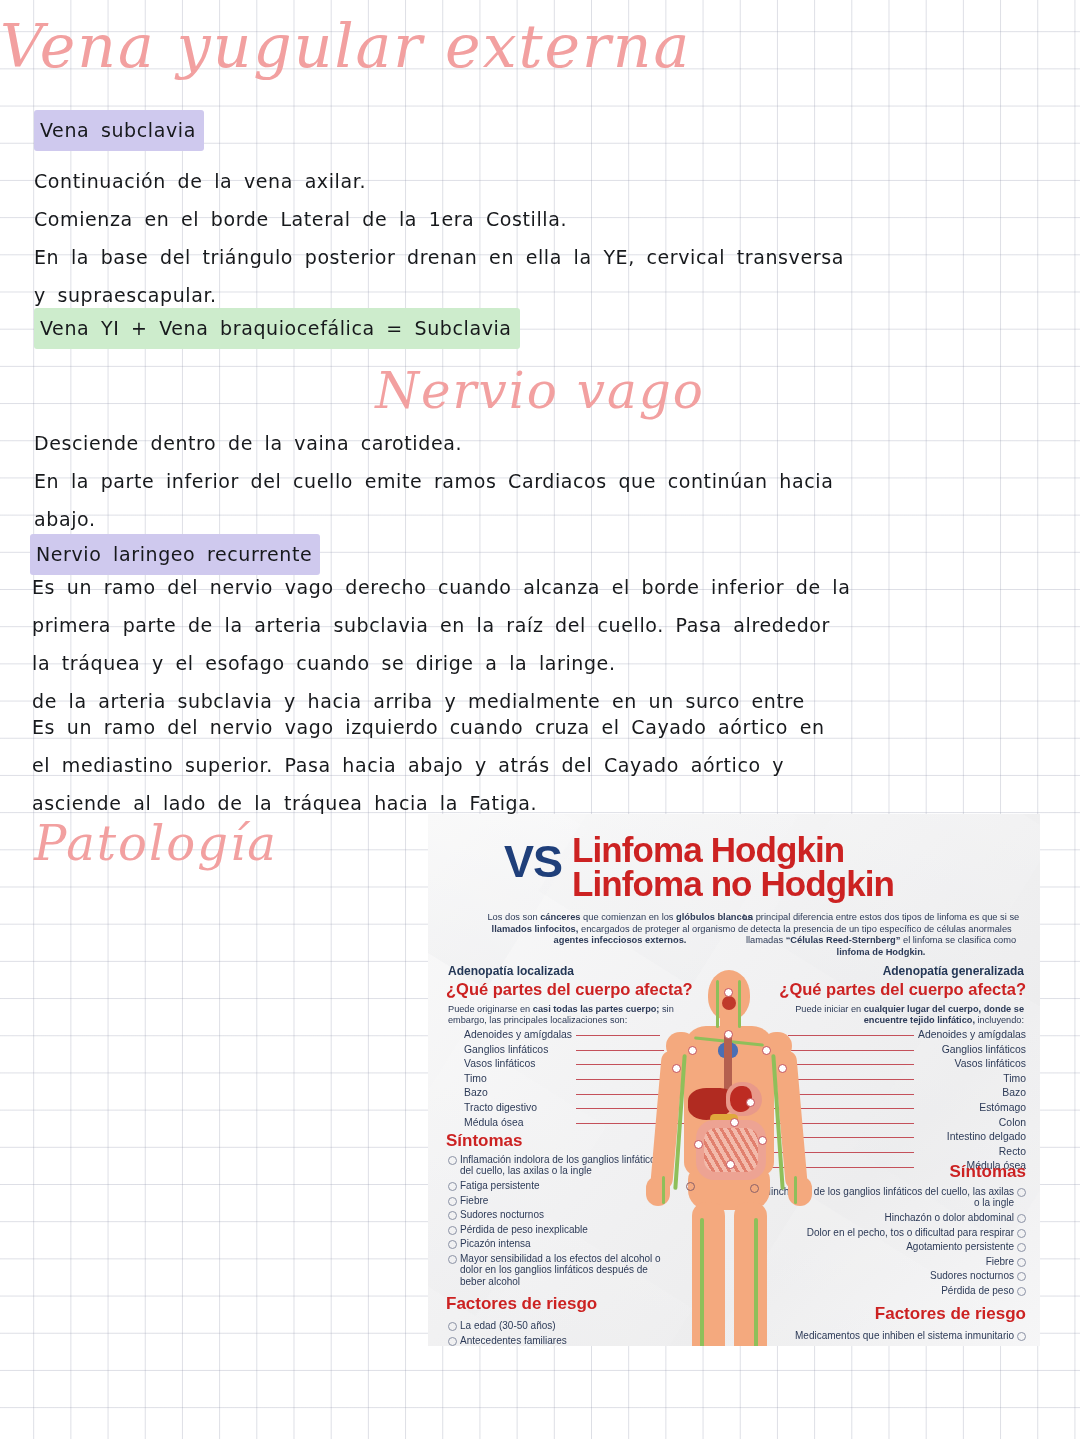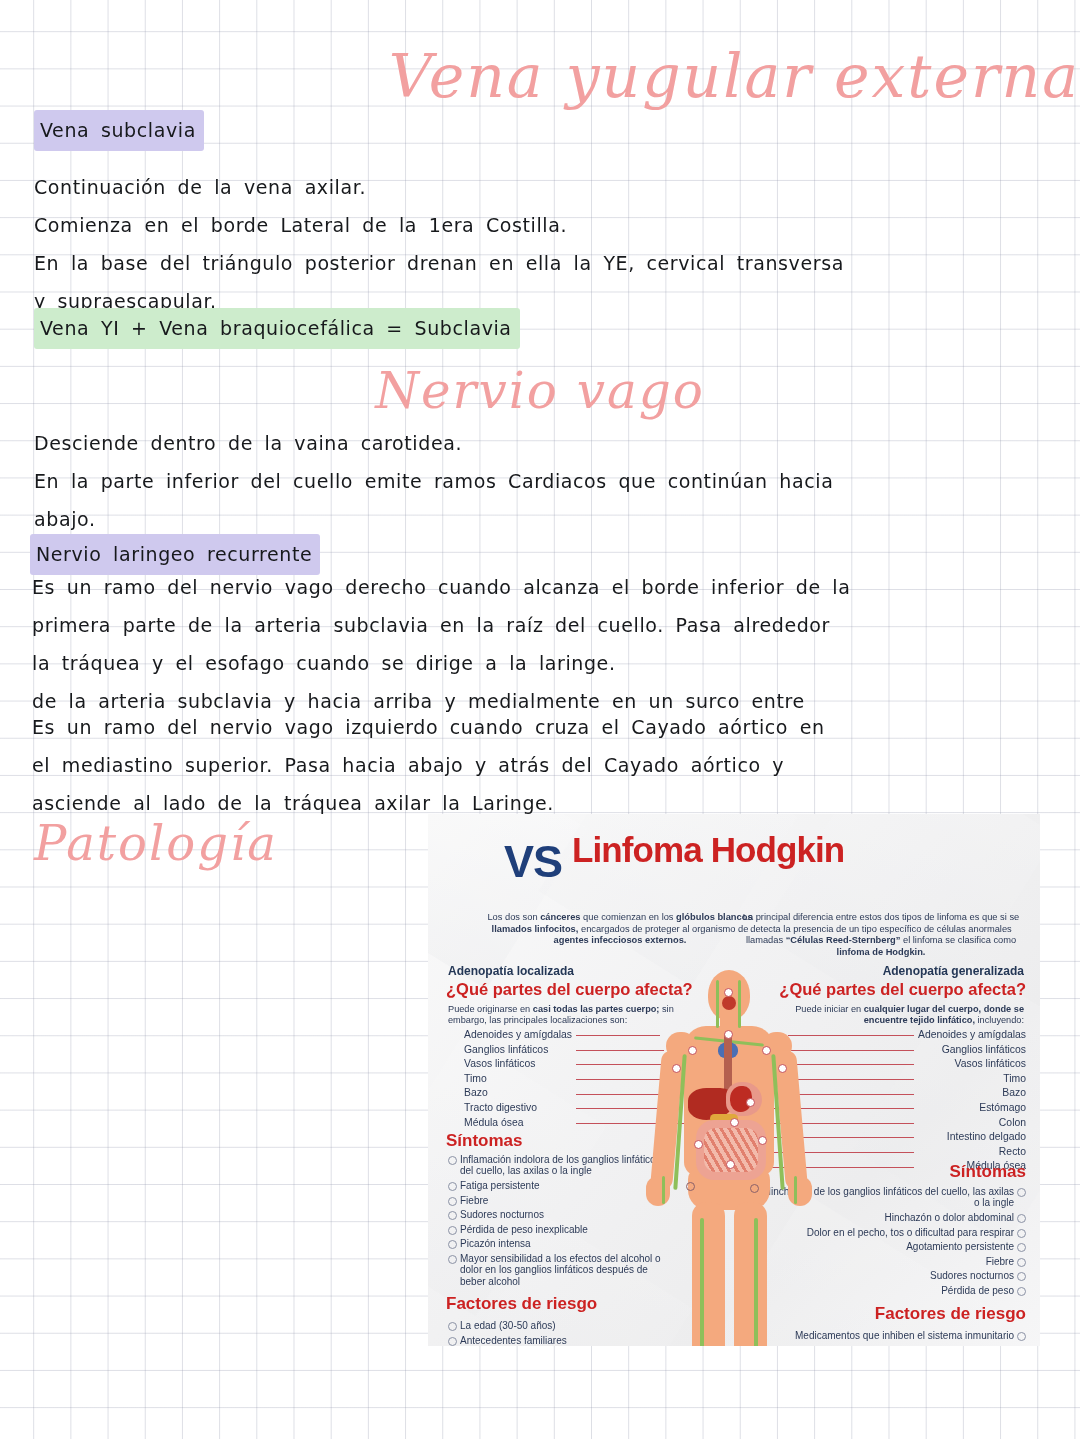--- a/index.html
+++ b/index.html
@@ -35,21 +35,21 @@
   .script {
     font-family:"DejaVu Serif", serif;
     font-style:italic;
     font-weight:400;
     color:#F2A0A0;
     letter-spacing:2px;
   }
 
   .title1 {
     position:absolute; left:0; right:0; top:8px;
-    text-align:right; font-size:60px; line-height:76px;margin-top:30px;
+    text-align:left; font-size:60px; line-height:76px;
   }
   .title2 {
     position:absolute; left:0; right:0; top:358px;
     text-align:center; font-size:50px; line-height:66px;
   }
   .title3 {
     position:absolute; left:34px; top:812px;
     font-size:48px; line-height:62px;
   }
 
@@ -203,21 +203,21 @@
 <body>
 
 <div id="paper"></div>
 
 <div class="title1 script">Vena yugular externa</div>
 
 <div class="blk" style="left:34px; top:110px;">
   <span class="hand hl hl-purple">Vena  subclavia</span>
 </div>
 
-<div class="blk hand" style="left:34px; top:168px;">
+<div class="blk hand" style="left:34px; top:162px;">
   <span class="line">Continuación  de  la  vena  axilar.</span>
   <span class="line">Comienza  en  el  borde  Lateral  de  la  1era  Costilla.</span>
   <span class="line">En la  base  del  triángulo posterior  drenan  en  ella  la  YE,  cervical  transversa</span>
   <span class="line">y  supraescapular.</span>
 </div>
 
 <div class="blk" style="left:34px; top:308px;">
   <span class="hand hl hl-green">Vena  YI + Vena  braquiocefálica  =  Subclavia</span>
 </div>
 
@@ -236,40 +236,41 @@
 <div class="blk hand" style="left:32px; top:568px;">
   <span class="line">Es  un  ramo  del  nervio  vago derecho  cuando  alcanza  el  borde  inferior  de  la</span>
   <span class="line">primera  parte  de  la  arteria  subclavia  en  la  raíz  del  cuello.  Pasa  alrededor</span>
   <span class="line">la  tráquea  y  el  esofago  cuando  se  dirige  a  la  laringe.</span>
   <span class="line">de  la  arteria  subclavia  y  hacia  arriba  y  medialmente  en  un  surco  entre</span>
 </div>
 
 <div class="blk hand" style="left:32px; top:708px;">
   <span class="line">Es  un  ramo  del  nervio  vago izquierdo  cuando  cruza  el  Cayado  aórtico  en</span>
   <span class="line">el  mediastino  superior.  Pasa  hacia  abajo  y  atrás  del  Cayado  aórtico  y</span>
-  <span class="line">asciende  al  lado  de  la  tráquea  axilar  la  Laringe.</span>
+  <span class="line">asciende  al  lado  de  la  tráquea  hacia  la  Fatiga.</span>
 </div>
 
 <div class="title3 script">Patología</div>
 
 <div id="info">
 
   <div class="tex">
     <i style="left:-30px;top:-40px;width:150px;height:190px;opacity:.5"></i>
     <i style="left:150px;top:-60px;width:180px;height:200px;opacity:.35"></i>
     <i style="left:380px;top:-50px;width:200px;height:240px;opacity:.4"></i>
     <i style="left:470px;top:180px;width:180px;height:220px;opacity:.3"></i>
     <i style="left:-40px;top:250px;width:170px;height:230px;opacity:.3"></i>
     <i style="left:300px;top:420px;width:220px;height:230px;opacity:.28"></i>
     <i style="left:40px;top:430px;width:180px;height:220px;opacity:.25"></i>
   </div>
 
   <div class="ig-head">
     <span class="vs">VS</span>
     <span class="h-red" id="h-red1">Linfoma Hodgkin</span>
+    <span class="h-red" id="h-red2">Linfoma no Hodgkin</span>
   </div>
 
   <div class="intro" id="intro-l">Los dos son <b>cánceres</b> que comienzan en los <b>glóbulos blancos llamados linfocitos,</b> encargados de proteger al organismo de <b>agentes infecciosos externos.</b></div>
   <div class="intro" id="intro-r">La principal diferencia entre estos dos tipos de linfoma es que si se detecta la presencia de un tipo específico de células anormales llamadas <b>“Células Reed-Sternberg”</b> el linfoma se clasifica como <b>linfoma de Hodgkin.</b></div>
 
   <div class="adeno" id="adeno-l">Adenopatía localizada</div>
   <div class="adeno" id="adeno-r">Adenopatía generalizada</div>
 
   <div class="qtitle" id="q-l">¿Qué partes del cuerpo afecta?</div>
   <div class="qtitle" id="q-r">¿Qué partes del cuerpo afecta?</div>

